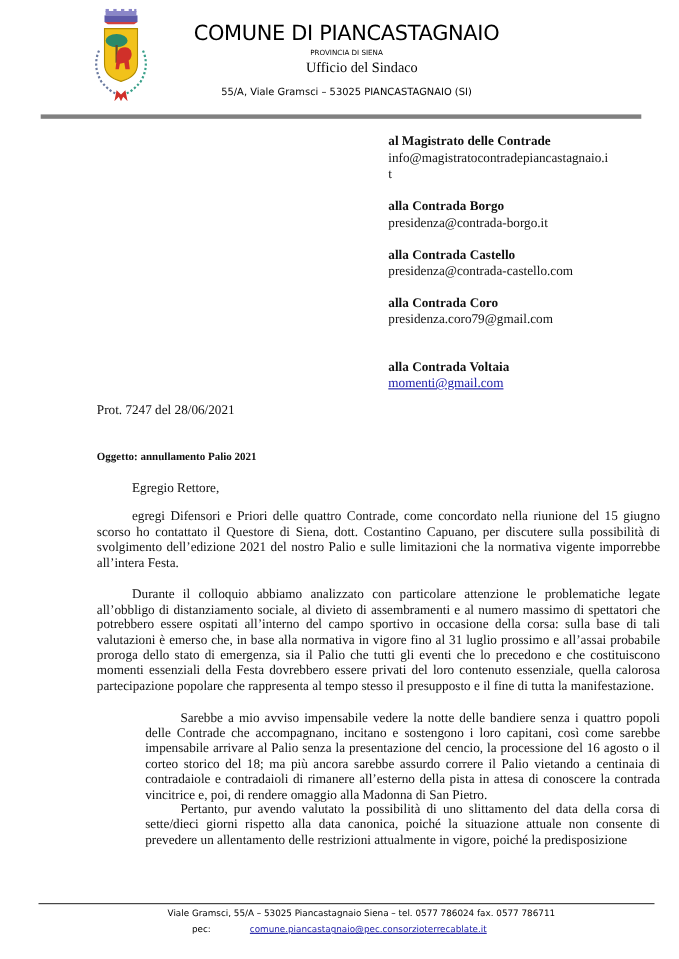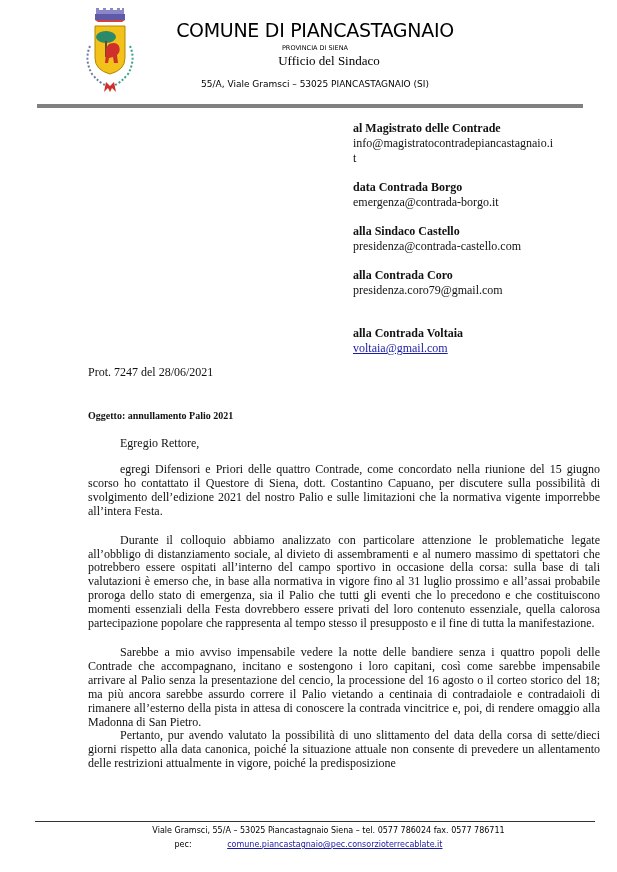--- a/index.html
+++ b/index.html
@@ -22,21 +22,21 @@
     .rcp .mail { word-break:break-all; }
     .rcp.link .mail { color:#1a1aa6; text-decoration:underline; }
     .gap { height:14px; }
 
     .prot { left:88px; top:365px; font-size:12px; }
     .subject { left:88px; top:410px; font-size:10px; font-weight:bold; }
     .salut { left:120px; top:436px; font-size:12px; }
 
     .body { left:88px; top:463px; width:512px; font-size:12px; line-height:13.9px; text-align:justify; }
     .body p { margin:0 0 15px 0; text-indent:32px; }
-    .body p.tight { margin-bottom:0; }
+    .body p.tight { margin-bottom:0;margin-left:44px; }
 
     .fline { left:35px; top:821px; width:560px; height:1px; background:#333; }
     .faddr { left:0; top:826px; width:617px; text-align:center;
              font-family:"DejaVu Sans", sans-serif; font-size:8px; color:#000; white-space:nowrap;padding-left:20px; }
     .fpec { left:0; top:840px; width:617px; text-align:center;
             font-family:"DejaVu Sans", sans-serif; font-size:8px; color:#000; white-space:nowrap; }
     .fpec a { color:#1a1aa6; text-decoration:underline;padding-left:33px; }
   </style>
 </head>
 <body>
@@ -71,35 +71,35 @@
 <div class="abs office">Ufficio del Sindaco</div>
 <div class="abs addr">55/A, Viale Gramsci – 53025 PIANCASTAGNAIO (SI)</div>
 <div class="abs hbar"></div>
 
 <div class="abs recipients">
   <div class="rcp">
     <div class="name">al Magistrato delle Contrade</div>
     <div class="mail">info@magistratocontradepiancastagnaio.it</div>
   </div>
   <div class="rcp">
-    <div class="name">data Contrada Borgo</div>
-    <div class="mail">emergenza@contrada-borgo.it</div>
+    <div class="name">alla Contrada Borgo</div>
+    <div class="mail">presidenza@contrada-borgo.it</div>
   </div>
   <div class="rcp">
-    <div class="name">alla Sindaco Castello</div>
+    <div class="name">alla Contrada Castello</div>
     <div class="mail">presidenza@contrada-castello.com</div>
   </div>
   <div class="rcp">
     <div class="name">alla Contrada Coro</div>
     <div class="mail">presidenza.coro79@gmail.com</div>
   </div>
   <div class="gap"></div>
   <div class="rcp link">
     <div class="name">alla Contrada Voltaia</div>
-    <div class="mail">voltaia@gmail.com</div>
+    <div class="mail">momenti@gmail.com</div>
   </div>
 </div>
 
 <div class="abs prot">Prot. 7247 del 28/06/2021</div>
 <div class="abs subject">Oggetto: annullamento Palio 2021</div>
 <div class="abs salut">Egregio Rettore,</div>
 
 <div class="abs body">
   <p>egregi Difensori e Priori delle quattro Contrade, come concordato nella riunione del 15 giugno scorso ho contattato il Questore di Siena, dott. Costantino Capuano, per discutere sulla possibilità di svolgimento dell’edizione 2021 del nostro Palio e sulle limitazioni che la normativa vigente imporrebbe all’intera Festa.</p>
   <p>Durante il colloquio abbiamo analizzato con particolare attenzione le problematiche legate all’obbligo di distanziamento sociale, al divieto di assembramenti e al numero massimo di spettatori che potrebbero essere ospitati all’interno del campo sportivo in occasione della corsa: sulla base di tali valutazioni è emerso che, in base alla normativa in vigore fino al 31 luglio prossimo e all’assai probabile proroga dello stato di emergenza, sia il Palio che tutti gli eventi che lo precedono e che costituiscono momenti essenziali della Festa dovrebbero essere privati del loro contenuto essenziale, quella calorosa partecipazione popolare che rappresenta al tempo stesso il presupposto e il fine di tutta la manifestazione.</p>

